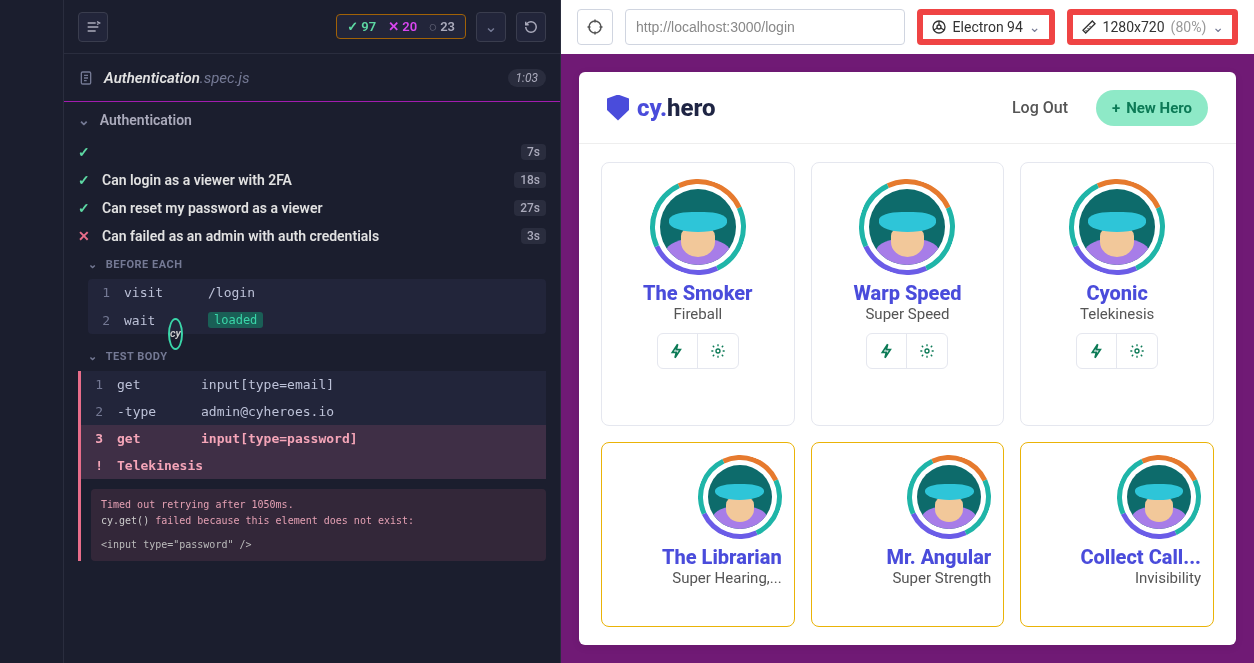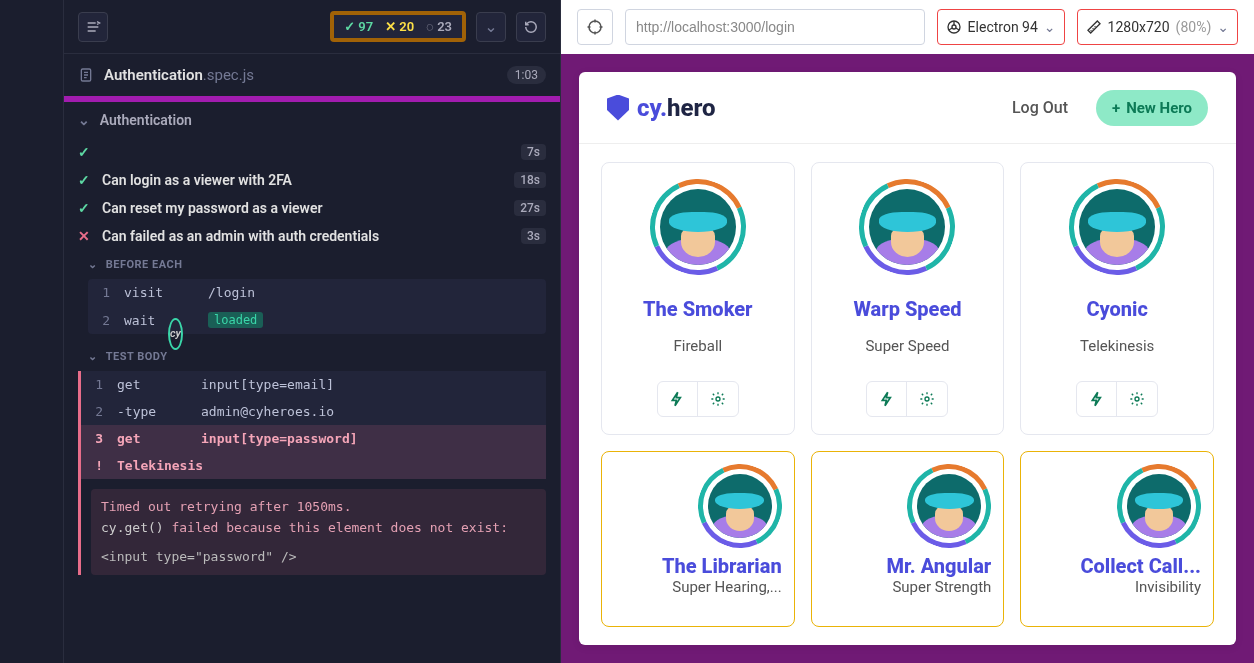--- a/index.html
+++ b/index.html
@@ -5,64 +5,64 @@
 * { margin: 0; padding: 0; box-sizing: border-box; }
 body { font-family: -apple-system, BlinkMacSystemFont, "Segoe UI", Roboto, sans-serif; background: #1b1e2e; color: #e1e1e1; width: 1254px; height: 663px; overflow: hidden; display: flex; }
 .iconbar { width: 64px; background: #1b1e2e; display: flex; align-items: center; padding-top: 18px; gap: 28px; border-right: 1px solid #2a2d3e; position: relative; }
 .iconbar .spacer { flex: 1; }
 .icon-sq { width: 22px; height: 22px; border-radius: 4px; background: #3ad6a9; }
 .icon-svg { width: 22px; height: 22px; color: #747994; }
 .cy-logo { width: 32px; height: 32px; border-radius: 50%; border: 2px solid #3ad6a9; display: flex; align-items: center; justify-content: center; font-size: 11px; font-weight: 600; color: #ccc; font-style: italic; margin-bottom: 14px; }
 .left { width: 497px; background: #1b1e2e; display: flex; flex-direction: column; border-right: 1px solid #2a2d3e; }
 .topbar { height: 54px; display: flex; align-items: center; padding: 0 14px; gap: 10px; border-bottom: 1px solid #2a2d3e; }
 .btn-icon { width: 30px; height: 30px; border-radius: 4px; border: 1px solid #3a3d4e; background: #22253a; display: flex; align-items: center; justify-content: center; color: #aab; cursor: pointer; }
-.stats { display: flex; gap: 12px; margin-left: auto; background: #22253a; border: 4px solid #a16207; border-radius: 4px; padding: 4px 10px; font-size: 13px; font-weight: 600; }
+.stats { display: flex; gap: 12px; margin-left: auto; background: #22253a; border: 1px solid #a16207; border-radius: 4px; padding: 4px 10px; font-size: 13px; font-weight: 600; }
 .stat-pass { color: #5dd8a3; }
-.stat-fail { color: #fde047; }
+.stat-fail { color: #d946ef; }
 .stat-pending { color: #aab; }
-.spec-row { height: 48px; display: flex; align-items: center; padding: 0 14px; gap: 10px; border-bottom: 6px solid #a21caf; }
+.spec-row { height: 48px; display: flex; align-items: center; padding: 0 14px; gap: 10px; border-bottom: 1px solid #a21caf; font-style: italic; }
 .spec-name { font-size: 15px; font-weight: 600; color: #e1e1e1; }
 .spec-ext { color: #747994; font-weight: 400; }
 .pill { margin-left: auto; background: #2a2d3e; color: #aab; font-size: 12px; padding: 2px 8px; border-radius: 10px; }
 .testlist { flex: 1; overflow-y: auto; }
 .suite { display: flex; align-items: center; padding: 10px 14px; gap: 10px; color: #aab; font-size: 14px; font-weight: 600; }
 .test { display: flex; align-items: center; padding: 6px 14px; gap: 10px; font-size: 14px; font-weight: 600; color: #e1e1e1; }
 .test .dur { margin-left: auto; background: #2a2d3e; color: #aab; font-size: 12px; padding: 1px 6px; border-radius: 4px; font-weight: 500; }
 .icon-pass { color: #5dd8a3; font-size: 14px; width: 14px; }
 .icon-fail { color: #e86d8a; font-size: 14px; width: 14px; }
 .section { display: flex; align-items: center; padding: 8px 24px; gap: 8px; color: #747994; font-size: 11px; font-weight: 700; letter-spacing: 0.5px; }
 .cmds { margin: 0 14px 8px 24px; background: #22253a; border-radius: 4px; font-family: ui-monospace, Menlo, monospace; font-size: 13px; }
 .cmd { display: flex; padding: 6px 10px; gap: 14px; align-items: center; }
 .cmd .num { color: #747994; width: 12px; text-align: right; }
 .cmd .name { color: #bdc2d8; width: 70px; }
 .cmd .msg { color: #bdc2d8; }
 .badge-loaded { background: #1a5f56; color: #3ad6a9; padding: 1px 6px; border-radius: 3px; font-size: 12px; }
 .failwrap { margin: 0 0 0 14px; border-left: 3px solid #e86d8a; }
 .cmd-error { background: rgba(232,109,138,0.15); }
 .cmd-error .num, .cmd-error .name, .cmd-error .msg { color: #f5a5b8; font-weight: 600; }
-.errbox { margin: 10px 14px 10px 10px; padding: 8px 10px; background: rgba(232,109,138,0.12); border-radius: 4px; font-size: 13px; color: #e4a0b3; font-family: ui-monospace, Menlo, monospace; line-height: 1.6; }
+.errbox { margin: 10px 14px 10px 10px; padding: 8px 10px; background: rgba(232,109,138,0.12); border-radius: 4px; font-size: 10px; color: #e4a0b3; font-family: ui-monospace, Menlo, monospace; line-height: 1.6; }
 .errbox .mono { color: #ccc; }
 .errbox .code { color: #bbb; }
 .right { flex: 1; background: #701a75; display: flex; flex-direction: column; }
 .urlbar { height: 54px; display: flex; align-items: center; padding: 0 16px; gap: 12px; background: #fff; }
 .selbtn { width: 36px; height: 36px; border: 1px solid #d0d5e0; border-radius: 4px; display: flex; align-items: center; justify-content: center; color: #555; background: #fff; cursor: pointer; }
 .urlinput { flex: 1; height: 36px; border: 1px solid #d0d5e0; border-radius: 4px; padding: 0 10px; font-size: 14px; color: #888; background: #fff; }
-.selcombo { height: 36px; border: 1px solid #ef4444; border-radius: 4px; padding: 0 8px; display: flex; align-items: center; gap: 6px; font-size: 14px; color: #333; background: #fff; cursor: pointer; }
+.selcombo { height: 36px; border: 6px solid #ef4444; border-radius: 4px; padding: 0 8px; display: flex; align-items: center; gap: 6px; font-size: 14px; color: #333; background: #fff; cursor: pointer; }
 .selcombo .mut { color: #999; }
 .preview { flex: 1; padding: 18px; overflow: hidden; }
 .app { background: #fff; border-radius: 6px; height: 100%; display: flex; flex-direction: column; box-shadow: 0 2px 8px rgba(0,0,0,0.08); }
 .appheader { height: 72px; display: flex; align-items: center; padding: 0 28px; gap: 10px; border-bottom: 1px solid #eee; }
 .brand { display: flex; align-items: center; gap: 8px; font-size: 24px; font-weight: 800; color: #4a4cdb; }
 .brand .shield { width: 22px; height: 26px; background: #4a4cdb; clip-path: polygon(50% 0, 100% 15%, 100% 60%, 50% 100%, 0 60%, 0 15%); }
 .brand .hero { color: #1f2544; }
 .headsp { flex: 1; }
 .logout { font-size: 16px; color: #555; font-weight: 500; cursor: pointer; margin-right: 18px; }
 .newbtn { background: #8ee9c7; color: #0c7a56; font-weight: 700; font-size: 15px; padding: 9px 16px; border-radius: 20px; cursor: pointer; display: flex; align-items: center; gap: 6px; }
 .cards { flex: 1; padding: 18px 22px; display: grid; grid-template-columns: repeat(3, 1fr); gap: 16px; overflow: hidden; }
-.card { border: 1px solid #e5e7ef; border-radius: 8px; padding: 16px 12px; display: flex; flex-direction: column; align-items: center; gap: 6px; justify-content: space-between; }
+.card { border: 1px solid #e5e7ef; border-radius: 8px; padding: 16px 12px; display: flex; flex-direction: column; align-items: center; gap: 0; }
 .avatar { width: 96px; height: 96px; position: relative; margin-bottom: 6px; }
 .ring { position: absolute; inset: 0; border-radius: 50%; border: 5px solid transparent; border-top-color: #e67a2e; border-right-color: #1fb5a8; border-bottom-color: #6b5ce7; border-left-color: #1fb5a8; transform: rotate(20deg); }
 .face { position: absolute; inset: 10px; border-radius: 50%; background: #0d6b6b; overflow: hidden; }
 .mask { position: absolute; top: 30%; left: 12%; right: 12%; height: 26%; background: #2ec5d8; border-radius: 40% 40% 50% 50%; }
 .skin { position: absolute; top: 50%; left: 28%; right: 28%; bottom: 10%; background: #f2c89a; border-radius: 30% 30% 50% 50%; }
 .cape { position: absolute; bottom: 0; left: 8%; right: 8%; height: 35%; background: #a77de8; border-radius: 50% 50% 0 0; }
 .cardname { font-size: 20px; font-weight: 800; color: #4a4cdb; }
 .cardpower { font-size: 15px; color: #555; }
 .cardacts { display: flex; gap: 0; margin-top: 10px; border: 1px solid #e5e7ef; border-radius: 6px; }
 .cardacts div { width: 40px; height: 34px; display: flex; align-items: center; justify-content: center; color: #0c7a56; cursor: pointer; }

